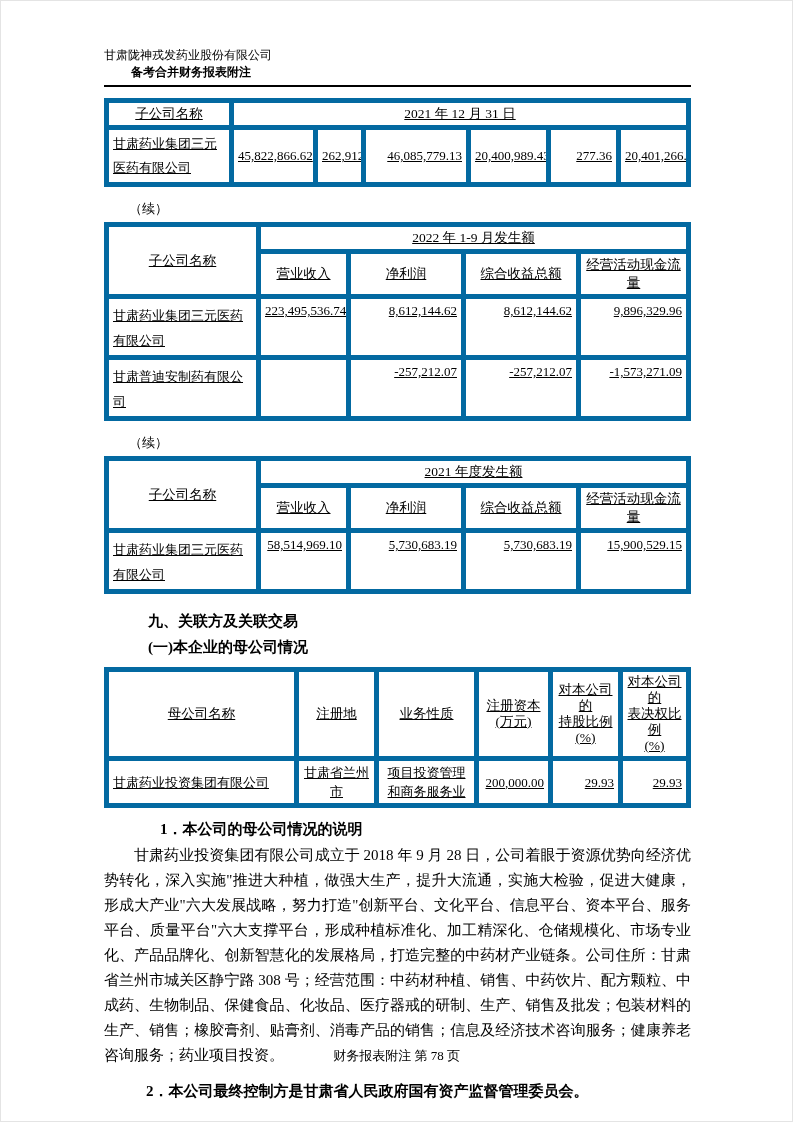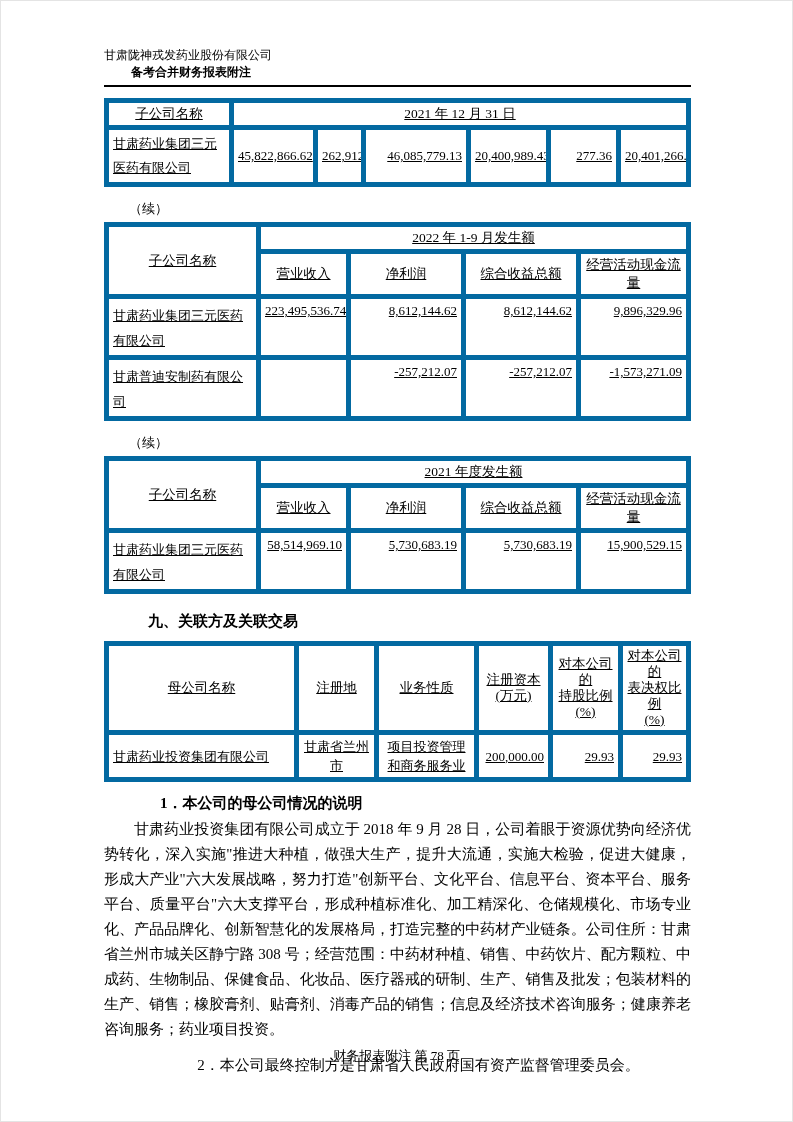--- a/index.html
+++ b/index.html
@@ -30,21 +30,21 @@
   .h9{font-weight:bold;font-size:15px;margin-top:18px;padding-left:44px;}
   .h9b{font-weight:bold;font-size:15px;margin-top:7px;padding-left:44px;}
 
   .tbl4{margin-top:10px;}
   .tbl4 .hdr td{height:50px;line-height:16px;}
   .tbl4 .drow td{height:38px;vertical-align:middle;line-height:19px;}
   .tbl4 .nm-left{text-align:left;}
 
   .item-heading{font-weight:bold;font-size:15px;margin-top:12px;padding-left:56px;}
   .body-para{font-size:15px;line-height:25px;text-align:justify;text-indent:2em;margin-top:4px;}
-  .item2{font-weight:normal;font-size:15px;margin-top:14px;padding-left:42px;text-align:center;}
+  .item2{font-weight:bold;font-size:15px;margin-top:14px;padding-left:42px;}
 
   .footer{position:absolute;top:1046px;left:0;width:100%;text-align:center;font-size:13px;}
 </style>
 </head>
 <body>
 
 <div class="page">
 
   <header class="doc-header">
     <div>甘肃陇神戎发药业股份有限公司</div>
@@ -142,20 +142,21 @@
         <td class="nm">甘肃药业集团三元医药有限公司</td>
         <td class="num">58,514,969.10</td>
         <td class="num">5,730,683.19</td>
         <td class="num">5,730,683.19</td>
         <td class="num">15,900,529.15</td>
       </tr>
     </tbody>
   </table>
 
   <div class="h9">九、关联方及关联交易</div>
+  <div class="h9b">(一)本企业的母公司情况</div>
 
   <table class="tbl tbl4">
     <colgroup>
       <col style="width:190px">
         <col style="width:80px">
         <col style="width:100px">
       <col style="width:74px">
         <col style="width:70px">
         <col>
     </colgroup>

